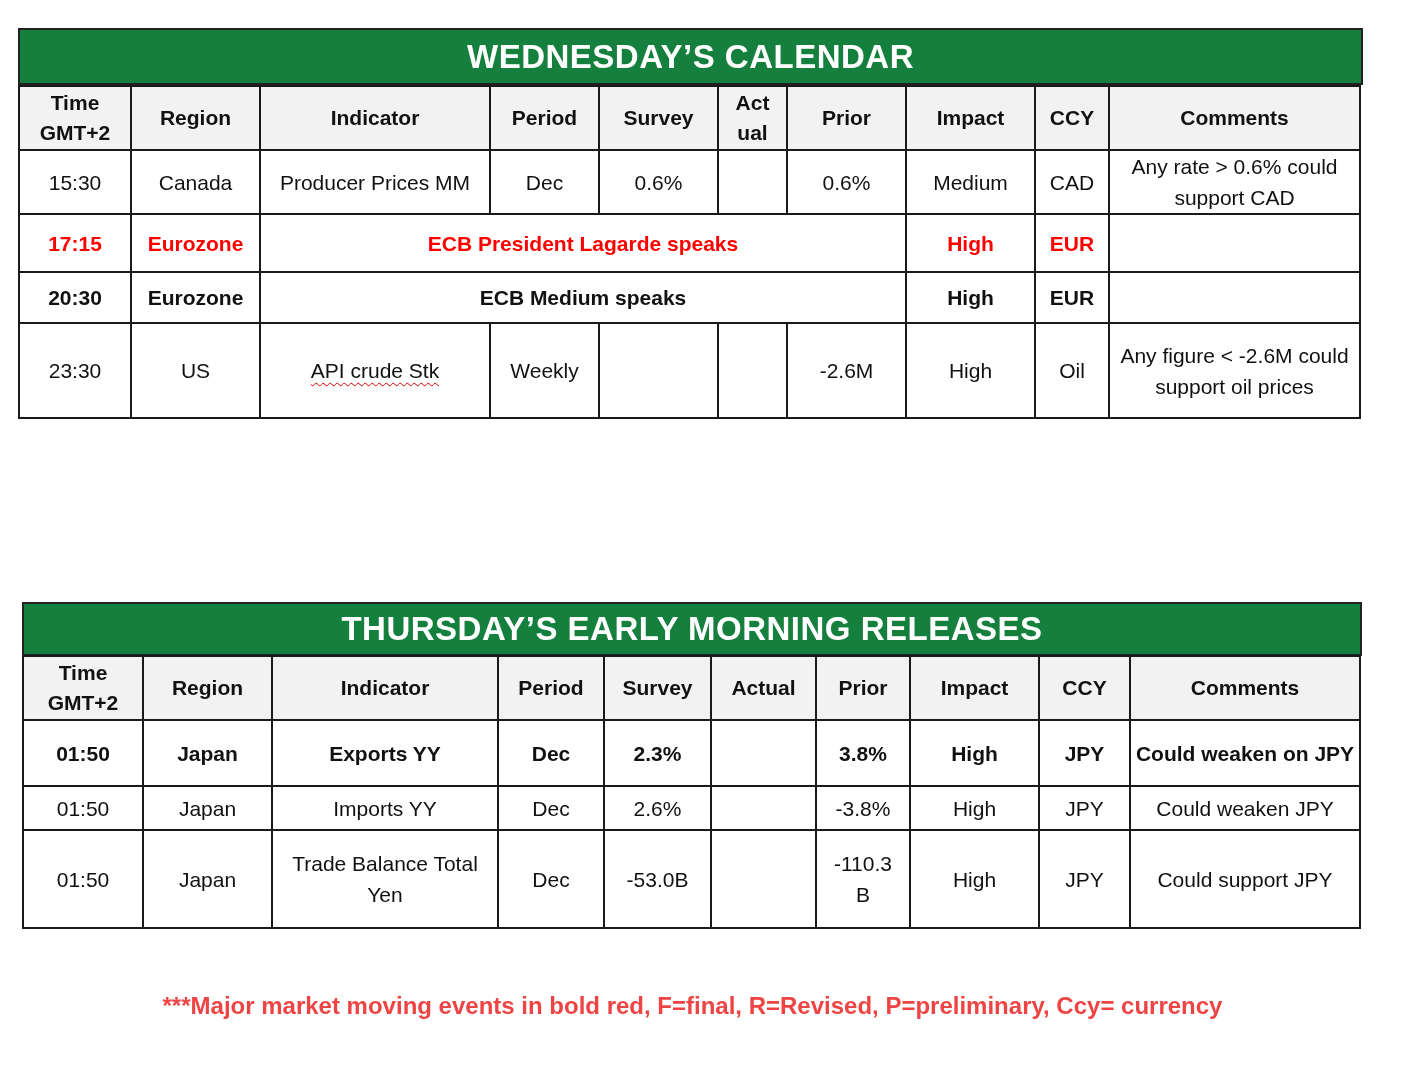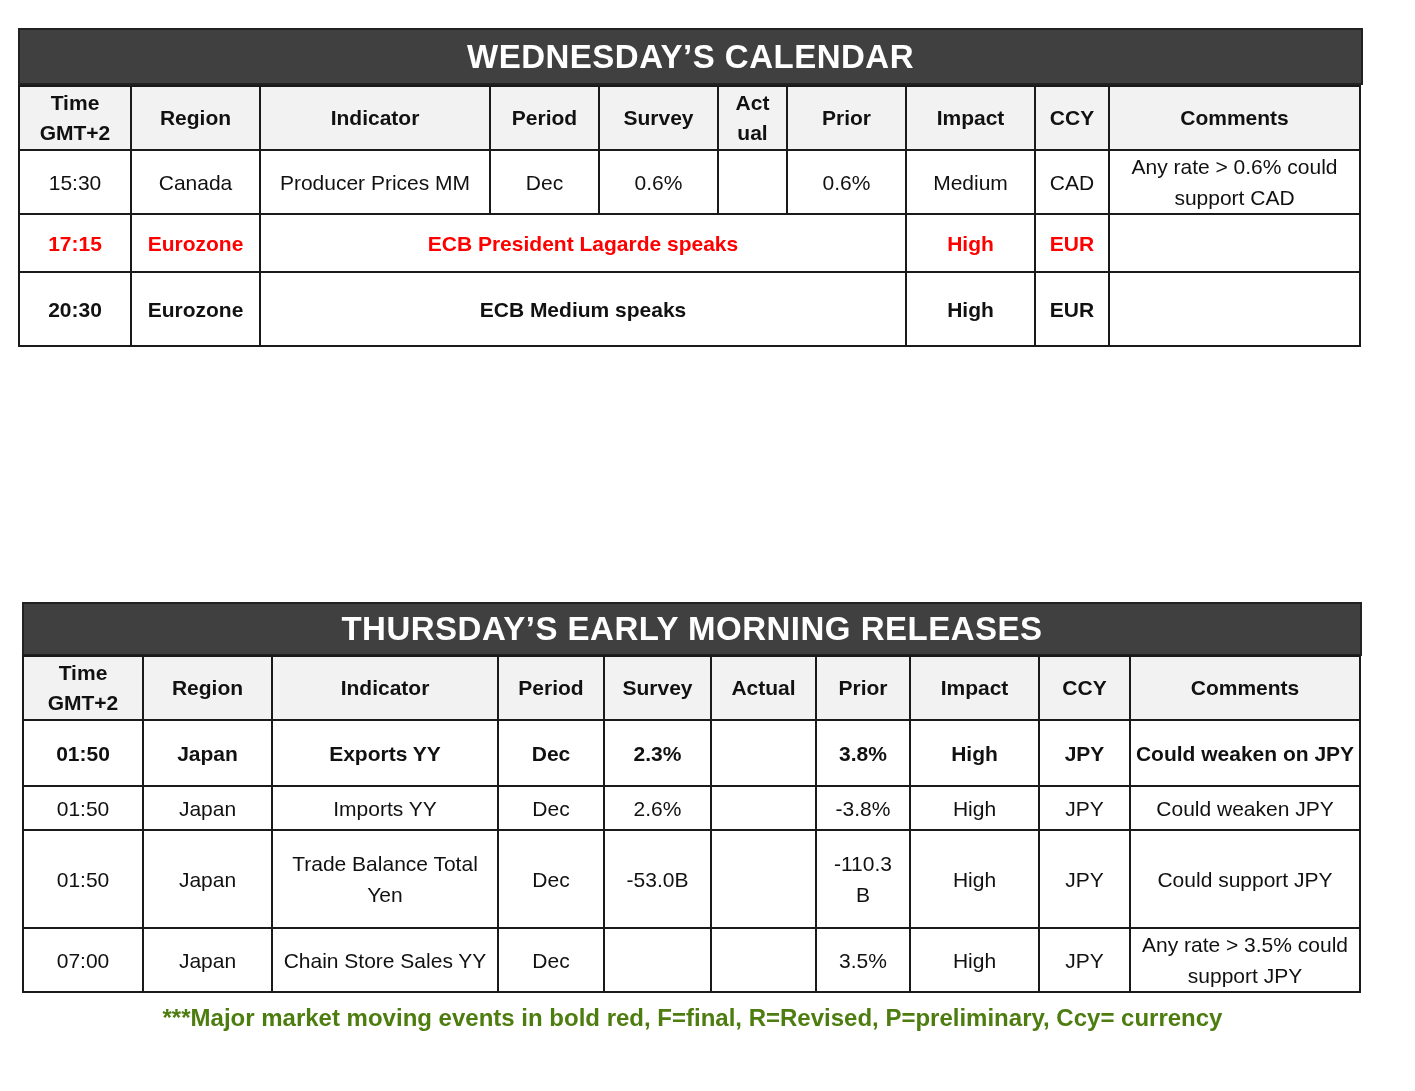--- a/index.html
+++ b/index.html
@@ -1,28 +1,28 @@
 <!DOCTYPE html>
 <html><head>
 <meta charset="utf-8">
 <style>
   html, body { margin:0; padding:0; background:#ffffff; }
   body { width:1415px; height:1091px; position:relative; overflow:hidden;
          font-family:"Liberation Sans", "DejaVu Sans", sans-serif; color:#111; }
-  .title-bar { position:absolute; background:#404040; border:2px solid #222; box-sizing:border-box;
+  .title-bar { position:absolute; background:#15803d; border:2px solid #222; box-sizing:border-box;
                color:#fff; font-weight:bold; font-size:33px; display:flex; align-items:center; justify-content:center;
                letter-spacing:0.5px; }
   table.cal { position:absolute; border-collapse:collapse; table-layout:fixed; }
   table.cal td, table.cal th { border:2px solid #1a1a1a; text-align:center; vertical-align:middle;
                padding:0 4px; font-size:21px; line-height:31px; box-sizing:border-box; overflow:hidden; }
   table.cal th { background:#f2f2f2; font-weight:bold; line-height:30px; }
   .b { font-weight:bold; }
   .red { color:#ff0000; }
-  .footnote { position:absolute; left:0; width:1385px; top:992px; text-align:center; color:#4d7c0f;
-              font-weight:bold; font-size:24px;margin-top:12px; }
+  .footnote { position:absolute; left:0; width:1385px; top:992px; text-align:center; color:#ef4444;
+              font-weight:bold; font-size:24px; }
   .squiggle { text-decoration:underline wavy #e00000; text-decoration-thickness:1px; text-underline-offset:4px; }
 </style>
 </head>
 <body>
 
 <div class="title-bar" style="left:18px; top:28px; width:1345px; height:57px;">WEDNESDAY’S CALENDAR</div>
 
 <table class="cal" style="left:18px; top:85px; width:1341px;">
   <colgroup>
     <col style="width:112px">
@@ -67,29 +67,41 @@
 
   <tr style="height:58px" class="b red">
     <td>17:15</td>
     <td>Eurozone</td>
     <td colspan="5">ECB President Lagarde speaks</td>
     <td>High</td>
     <td>EUR</td>
     <td></td>
   </tr>
 
-  <tr style="height:74px" class="b">
+  <tr style="height:51px" class="b">
     <td>20:30</td>
     <td>Eurozone</td>
     <td colspan="5">ECB Medium speaks</td>
     <td>High</td>
     <td>EUR</td>
     <td></td>
   </tr>
 
+  <tr style="height:95px">
+    <td>23:30</td>
+    <td>US</td>
+    <td><span class="squiggle">API crude Stk</span></td>
+    <td>Weekly</td>
+    <td></td>
+    <td></td>
+    <td>-2.6M</td>
+    <td>High</td>
+    <td>Oil</td>
+    <td>Any figure &lt; -2.6M could support oil prices</td>
+  </tr>
 </tbody>
   </table>
 
 <div class="title-bar" style="left:22px; top:602px; width:1340px; height:54px;">THURSDAY’S EARLY MORNING RELEASES</div>
 
 <table class="cal" style="left:22px; top:655px; width:1337px;">
   <colgroup>
     <col style="width:120px">
       <col style="width:129px">
       <col style="width:226px">
@@ -143,28 +155,16 @@
     <td>Japan</td>
     <td>Trade Balance Total Yen</td>
     <td>Dec</td>
     <td>-53.0B</td>
     <td></td>
     <td style="word-break:break-all; padding:10px 14px;"><span>-110.3B</span></td>
     <td>High</td>
     <td>JPY</td>
     <td>Could support JPY</td>
   </tr>
-  <tr style="height:64px">
-    <td>07:00</td>
-    <td>Japan</td>
-    <td>Chain Store Sales YY</td>
-    <td>Dec</td>
-    <td></td>
-    <td></td>
-    <td>3.5%</td>
-    <td>High</td>
-    <td>JPY</td>
-    <td>Any rate &gt; 3.5% could support JPY</td>
-  </tr>
 </tbody>
   </table>
 
 <div class="footnote">***Major market moving events in bold red, F=final, R=Revised, P=preliminary, Ccy= currency</div>
 
 </body></html>

